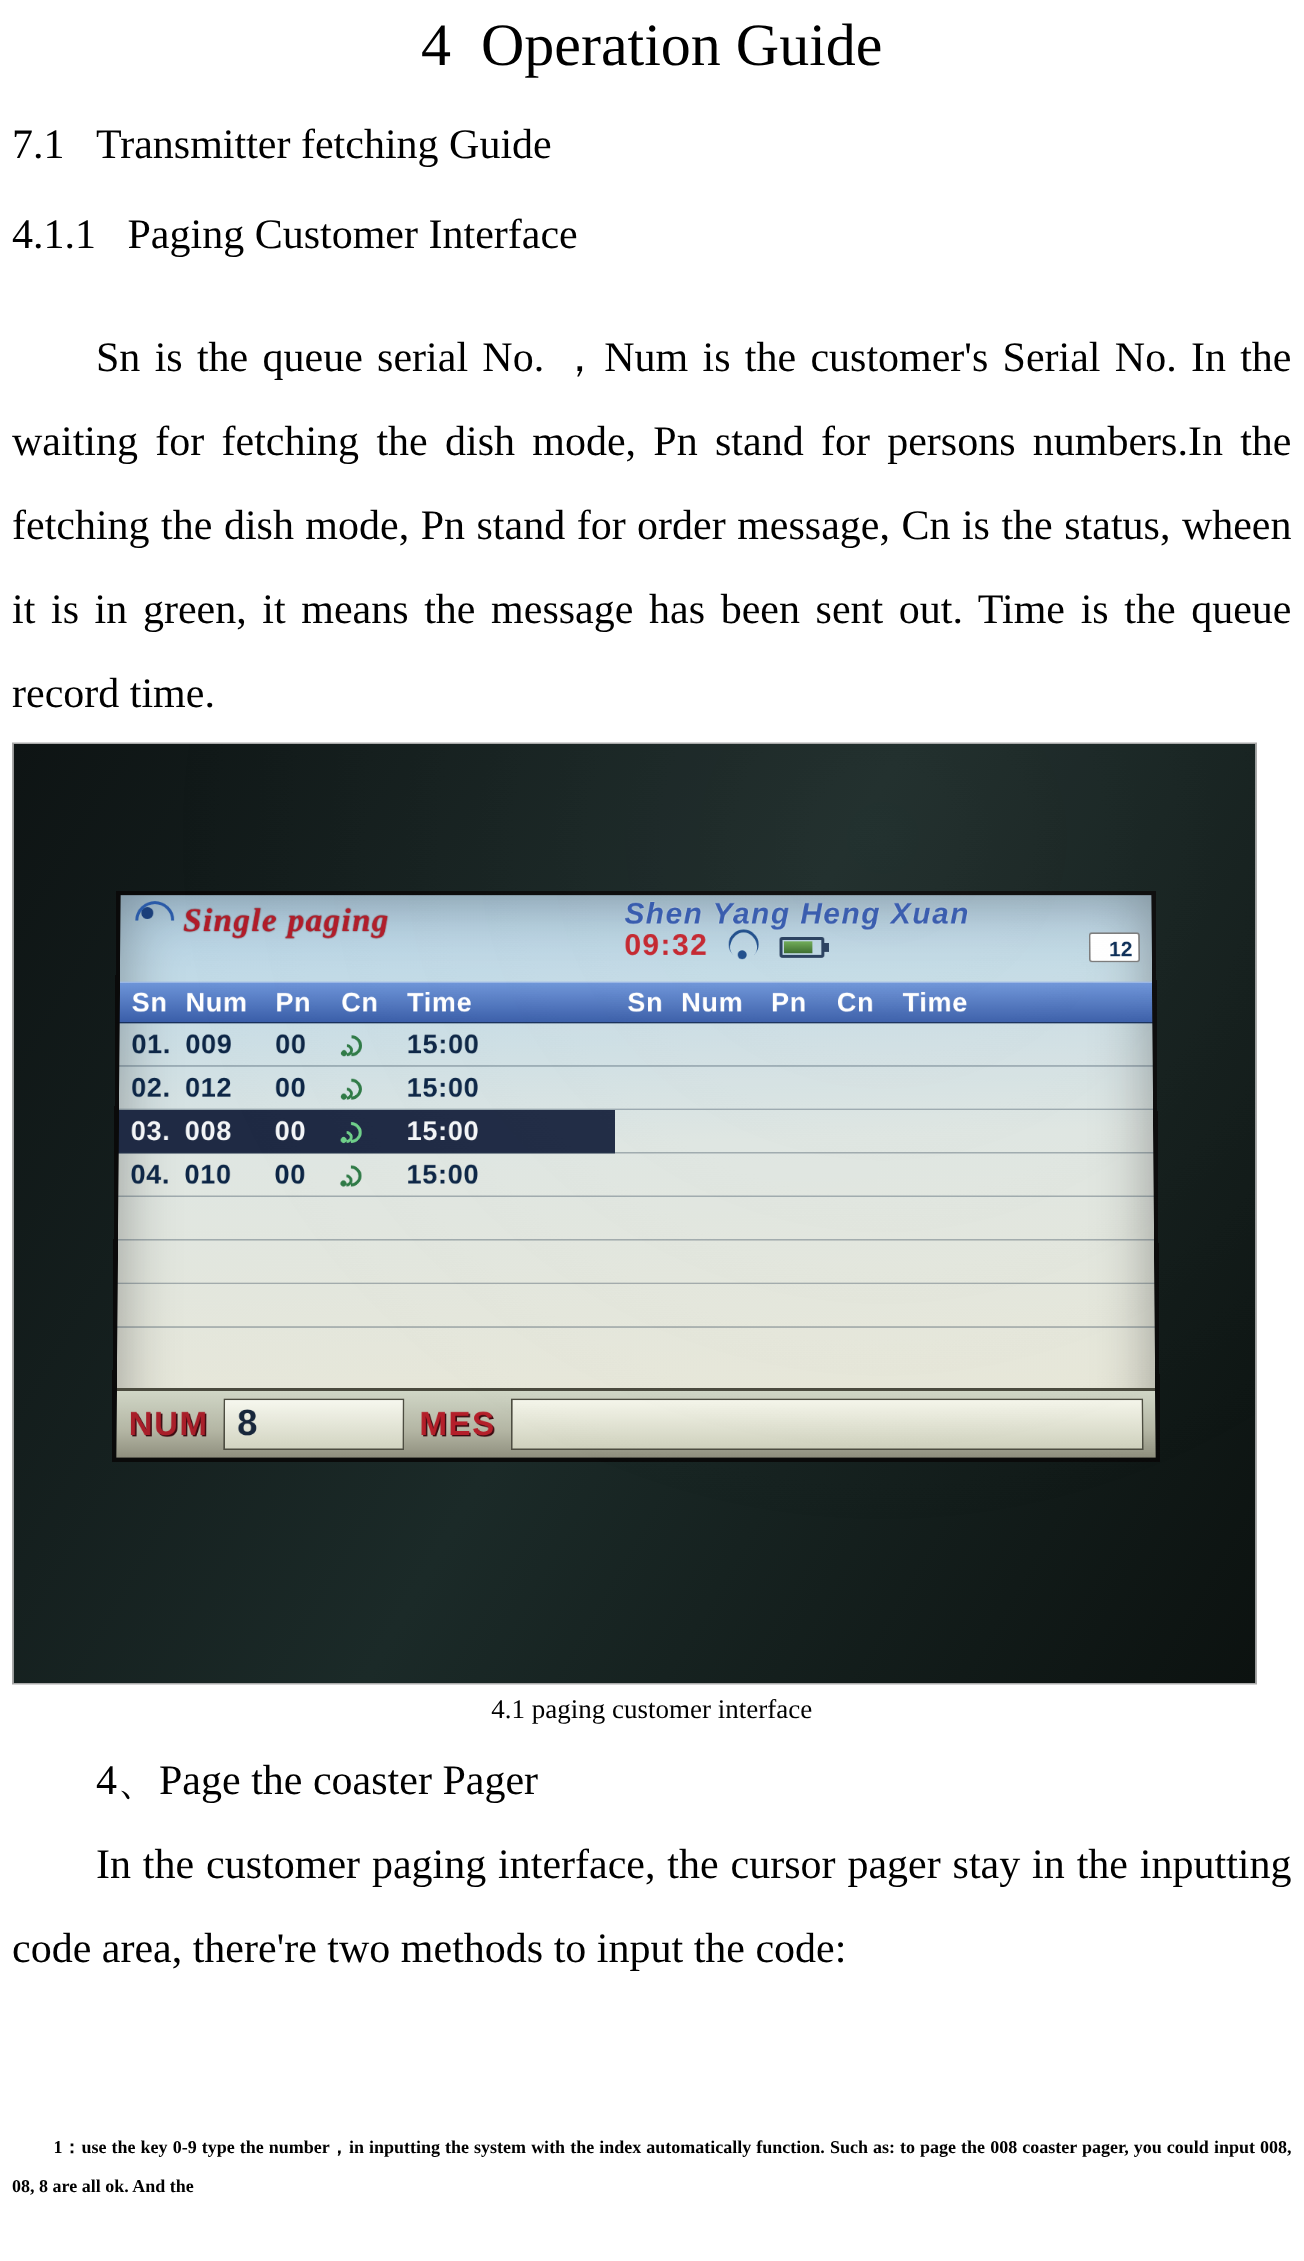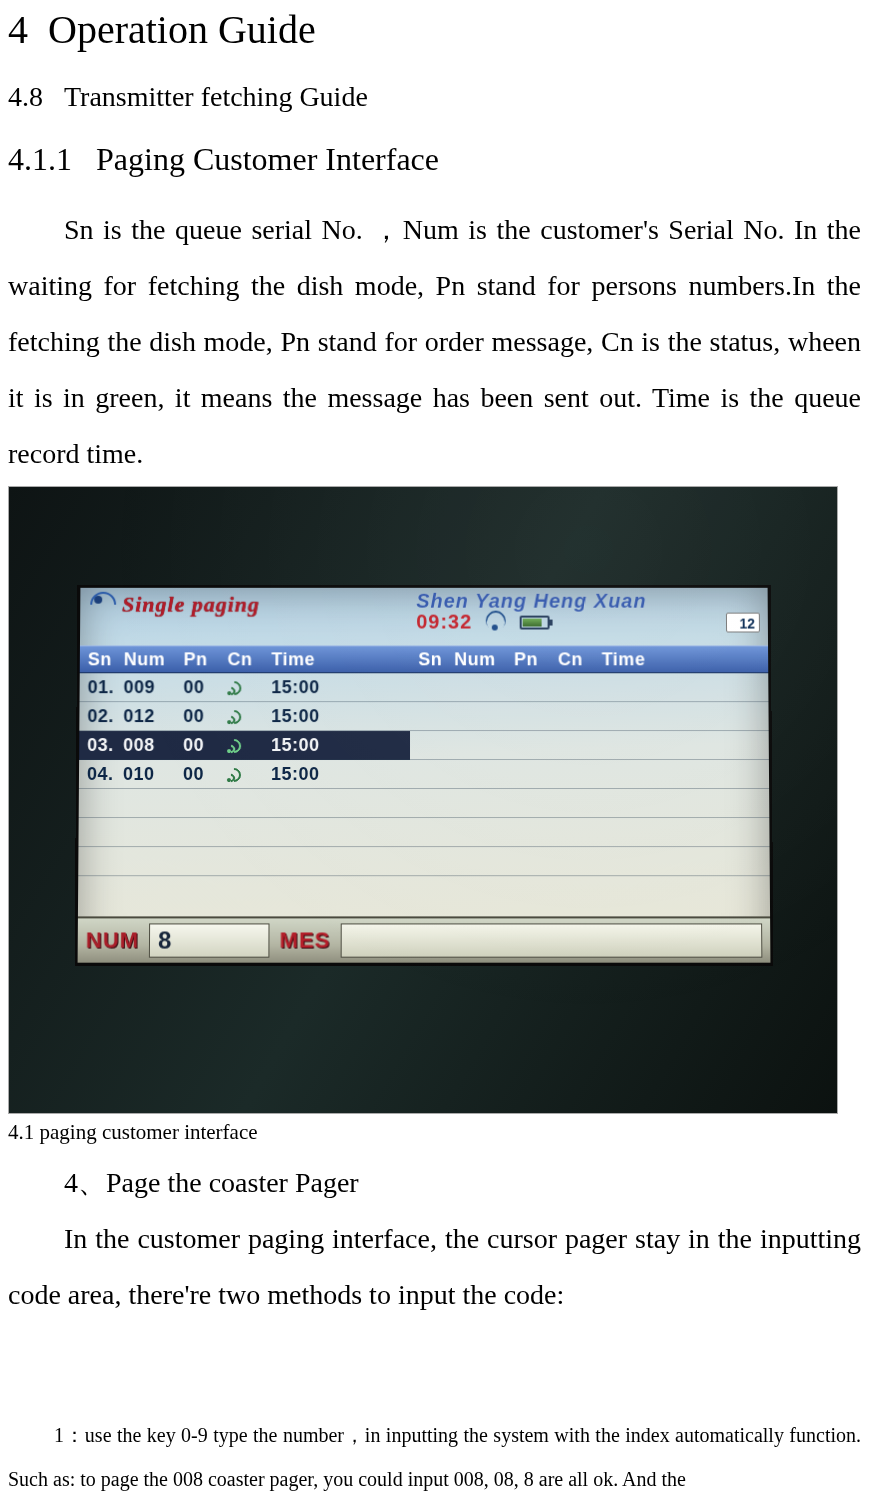--- a/index.html
+++ b/index.html
@@ -5,50 +5,52 @@
   * { box-sizing: border-box; margin: 0; padding: 0; }
   body {
     width: 869px;
     font-family: "Times New Roman", Times, serif;
     background: #fff;
     color: #000;
     padding: 0 8px;
     position: relative;
   }
   .chapter-title {
-    text-align: left;
+    text-align: center;
     font-size: 40px;
     font-weight: normal;
     margin-top: 6px;
     margin-bottom: 28px;
   }
   .section-title {
     font-size: 28px;
     font-weight: normal;
     margin-bottom: 28px;
   }
   .subsection-title {
-    font-size: 32px;
+    font-size: 28px;
     font-weight: normal;
-    margin-bottom: 24px;
+    margin-bottom: 38px;
   }
   .body-para {
     font-size: 28px;
     line-height: 2.0;
     text-align: justify;
     text-indent: 2em;
   }
   .body-para-small {
-    font-size: 20px;
+    font-size: 12px;
     line-height: 2.2;
     text-align: justify;
     text-indent: 2.3em;
+    font-weight: bold;
   }
   .figure-caption {
-    font-size: 21px;
+    text-align: center;
+    font-size: 18px;
     margin: 6px 0 10px 0;
   }
   .page-number {
     position: absolute;
     right: 18px;
     bottom: 0;
     font-size: 16px;
   }
 
   
@@ -203,21 +205,21 @@
   }
 </style>
 </head>
 <body>
 
 <h1 class="chapter-title">
   <span>4</span>&nbsp;&nbsp;<span>Operation Guide</span>
 </h1>
 
 <h2 class="section-title">
-  <span>4.8</span>&nbsp;&nbsp;&nbsp;<span>Transmitter fetching Guide</span>
+  <span>7.1</span>&nbsp;&nbsp;&nbsp;<span>Transmitter fetching Guide</span>
 </h2>
 
 <h3 class="subsection-title">
   <span>4.1.1</span>&nbsp;&nbsp;&nbsp;<span>Paging Customer Interface</span>
 </h3>
 
 <p class="body-para">Sn is the queue serial No. ，Num is the customer's Serial No. In the waiting for fetching the dish mode, Pn stand for persons numbers.In the fetching the dish mode, Pn stand for order message, Cn is the status, wheen it is in green, it means the message has been sent out.    Time is the queue record time.</p>
 
 <div class="device-photo">
   <div class="screen">

